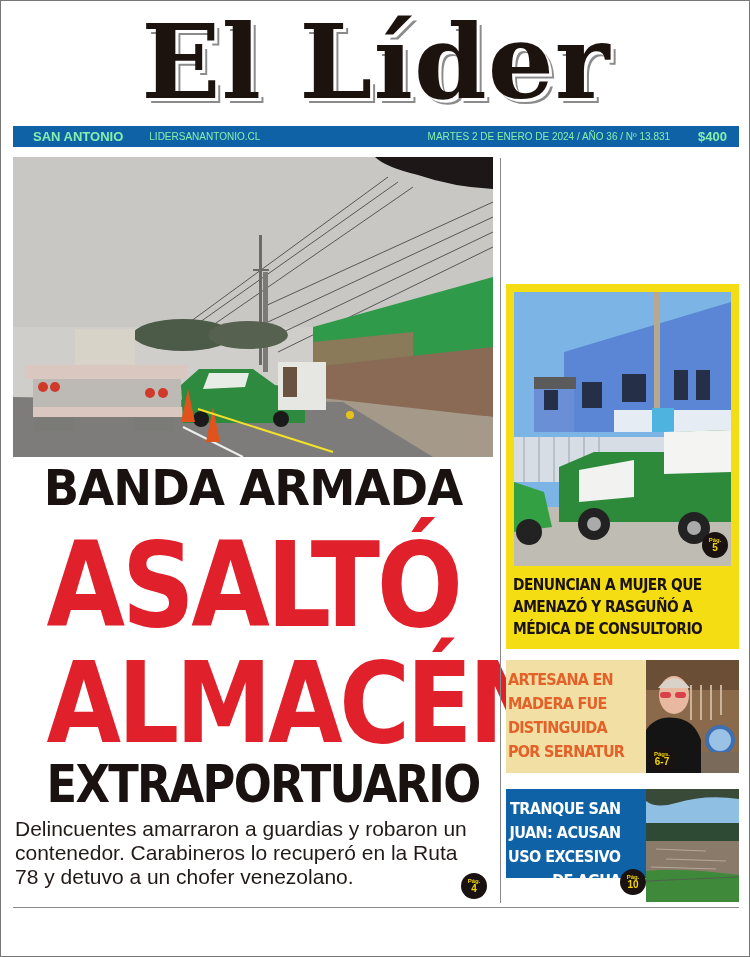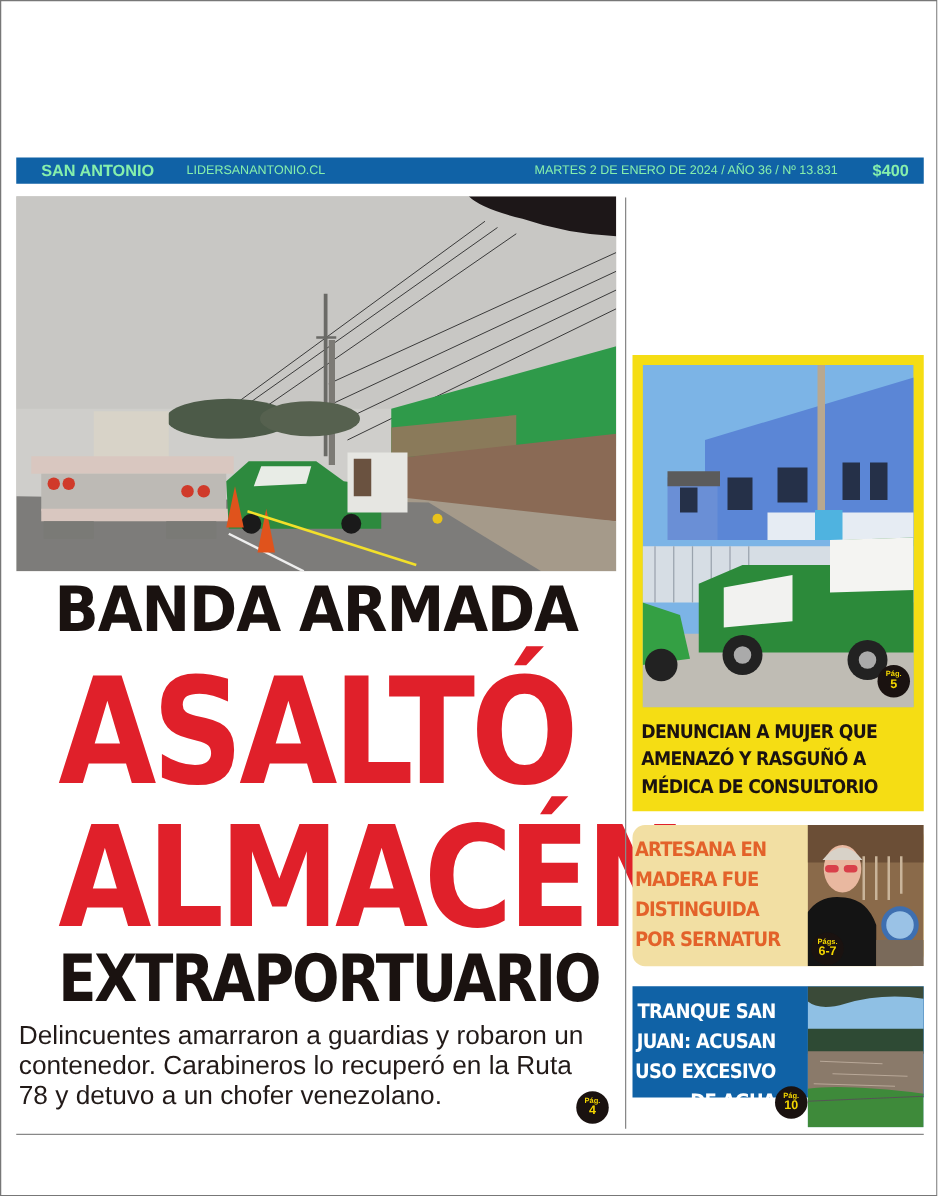--- a/index.html
+++ b/index.html
@@ -45,37 +45,40 @@
 
   
   .box { position: absolute; font-family: "DejaVu Sans", sans-serif; font-weight: bold; }
   .box-red { left: 505px; top: 157px; width: 233px; height: 113px; background: #e0202a; color: #fff; }
   .box-red .txt { position: absolute; left: 7px; top: 8px; font-size: 17px; line-height: 24px; letter-spacing: -0.6px; transform: scaleX(0.92); transform-origin: left; white-space: nowrap; }
 
   .box-yellow { left: 505px; top: 283px; width: 233px; height: 365px; background: #f5dd14; color: #1a1210; }
   .box-yellow .photo { position: absolute; left: 8px; top: 8px; width: 217px; height: 274px; overflow: hidden; }
   .box-yellow .txt { position: absolute; left: 7px; top: 290px; font-size: 15px; line-height: 22px; letter-spacing: -0.6px; transform: scaleX(0.92); transform-origin: left; white-space: nowrap; }
 
-  .box-beige { left: 505px; top: 659px; width: 233px; height: 113px; background: #f2dfa3; color: #e3622a; border-radius: 10px; }
+  .box-beige { left: 505px; top: 659px; width: 233px; height: 113px; background: #f2dfa3; color: #e3622a; }
   .box-beige .txt { position: absolute; left: 2px; top: 8px; font-size: 16px; line-height: 24px; letter-spacing: -0.8px; transform: scaleX(0.9); transform-origin: left; white-space: nowrap; }
   .box-beige .photo { position: absolute; left: 140px; top: 0; width: 93px; height: 113px; overflow: hidden; }
 
   .box-blue { left: 505px; top: 788px; width: 233px; height: 89px; background: #1062a6; color: #fff; text-align: right; }
   .box-blue .txt { position: absolute; left: 2px; top: 8px; font-size: 16px; line-height: 24px; letter-spacing: -0.6px; transform: scaleX(0.9); transform-origin: left; white-space: nowrap; }
   .box-blue .photo { position: absolute; left: 140px; top: 0; width: 93px; height: 113px; overflow: hidden; }
 
   
   .bottombar { position: absolute; left: 12px; top: 914px; width: 726px; height: 32px; background: #1a1210; color: #fff; display: flex; align-items: center; }
   .bottombar .txt { font-family: "DejaVu Sans", sans-serif; font-weight: bold; font-size: 15px; margin-left: 5px; letter-spacing: -0.5px; transform: scaleX(0.9); transform-origin: left; white-space: nowrap; }
 </style>
 </head>
 <body>
 
 <div class="page">
 
+  <div class="masthead">
+    <div class="masthead-title">El Líder</div>
+  </div>
 
   <div class="infobar">
     <span class="city">SAN ANTONIO</span>
     <span class="web">LIDERSANANTONIO.CL</span>
     <span class="date">MARTES 2 DE ENERO DE 2024 / AÑO 36 / Nº 13.831</span>
     <span class="price">$400</span>
   </div>
 
   <div class="main-photo" title="Trailer truck and police car blocking a road with traffic cones and tape">
     <svg width="480" height="300" viewBox="0 0 480 300">

